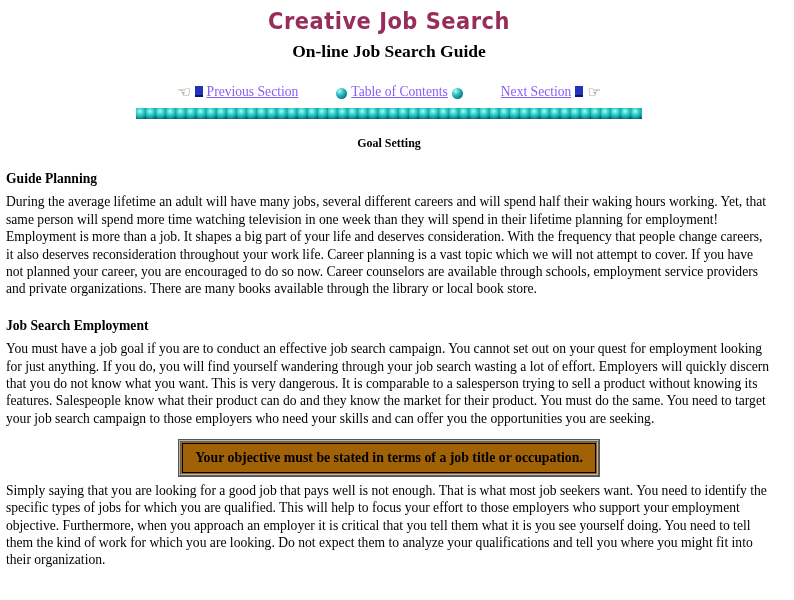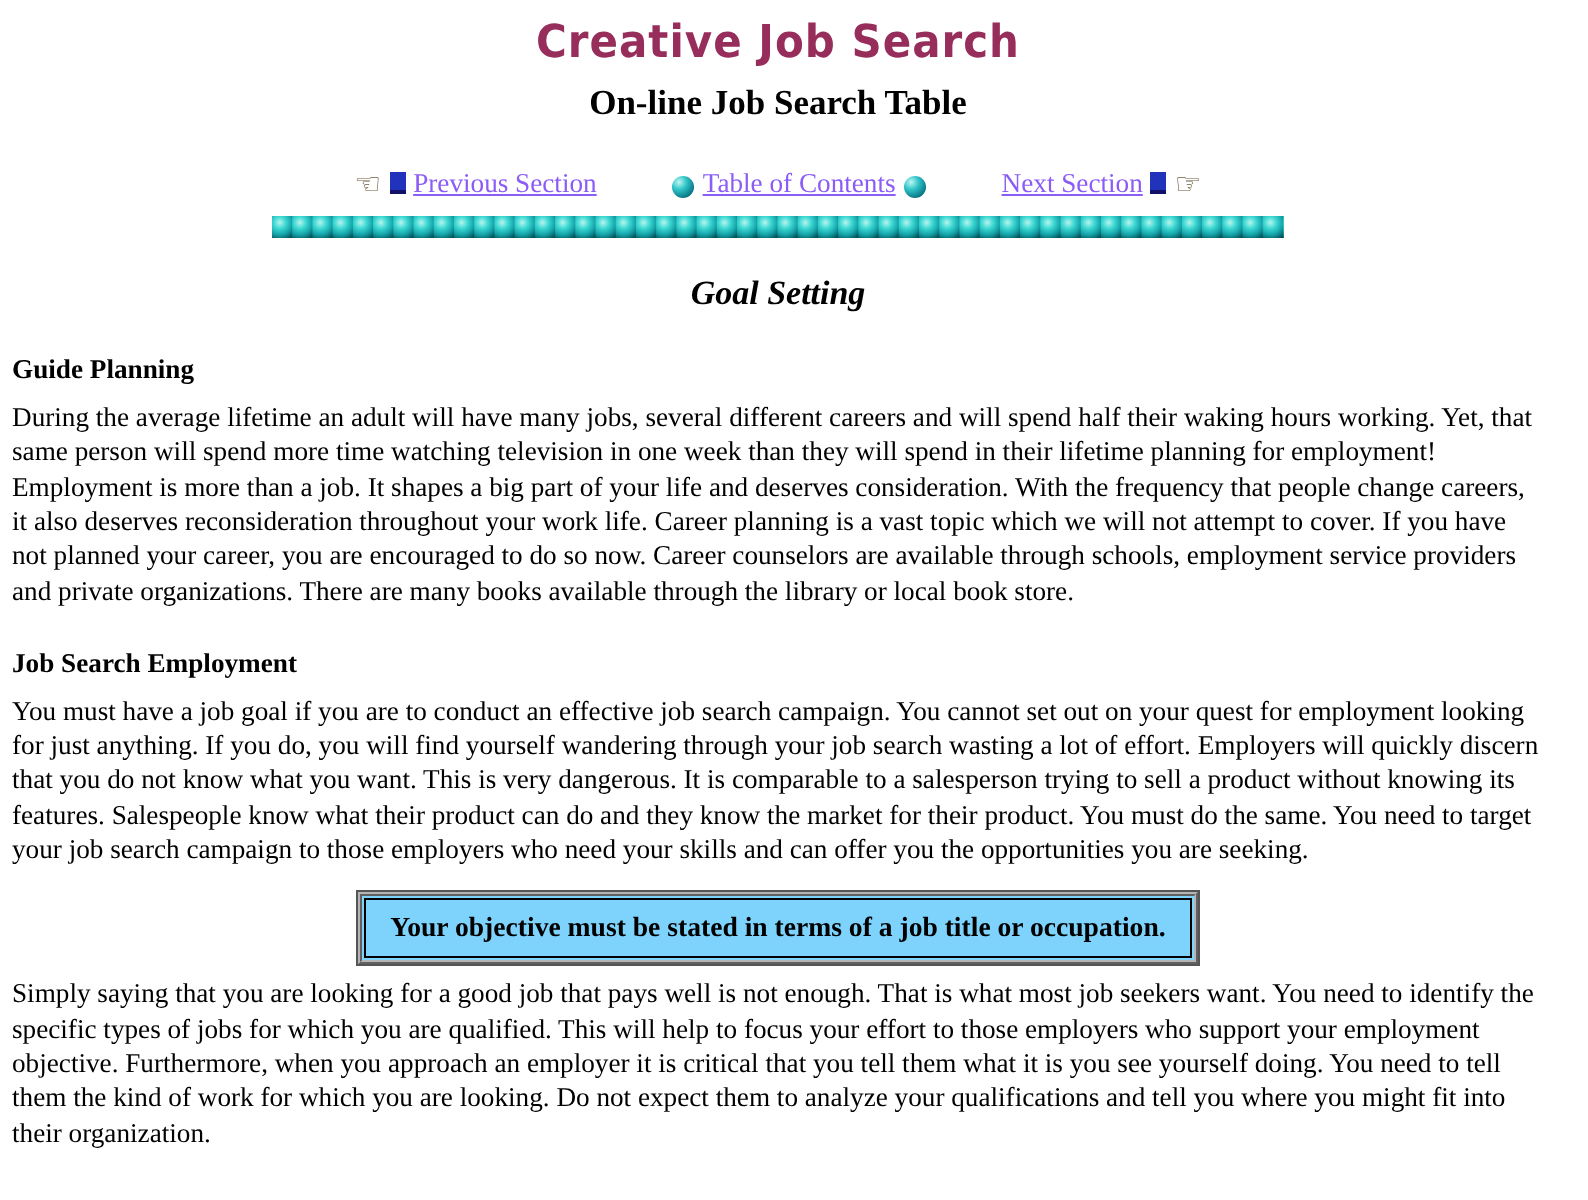--- a/index.html
+++ b/index.html
@@ -53,54 +53,53 @@
   .bead-divider{
     margin:7px auto 0 auto;
     width:506px;height:11px;
     background-image:radial-gradient(circle at 38% 30%, #b9f4ee 0%, #3fd9d4 30%, #14a3a8 62%, #065e63 88%, #04434a 100%);
     background-size:10.12px 11px;
     background-repeat:repeat-x;
   }
 
   
   .goal-title{
-    text-align:center;font-weight:bold;font-size:17px;
+    text-align:center;font-weight:bold;font-size:12px;
     margin:17px 0 0 0;
-    font-style:italic;
   }
   .sub-heading{
     font-weight:bold;font-size:13.6px;
     margin:19px 0 0 0;
   }
   p.body-text{margin:6px 0 0 0;}
 
   
   .tbl-wrap{text-align:center;margin:13px 0 0 0;}
   .tbl{
     display:inline-block;
     border:2px ridge #b5b5b5;
     outline:1px solid #555;
     padding:1px;
-    background:#7dd3fc;
+    background:#a16207;
   }
   .tbl-cell{
     border:1px solid #000;
     padding:5px 12px;
     font-weight:bold;
     font-size:13.8px;
     text-align:center;
   }
 </style>
 </head>
 <body>
 
 <div class="page">
 
   <div class="logo">Creative Job Search</div>
-  <h1 class="subtitle">On-line Job Search Table</h1>
+  <h1 class="subtitle">On-line Job Search Guide</h1>
 
   <div class="nav">
     <span class="nav-item">
       <span class="hand">☜</span>
         <span class="cube"></span>
       <a href="#">Previous Section</a>
     </span>
     <span class="nav-item">
       <span class="ball"></span>
       <a href="#">Table of Contents</a>

